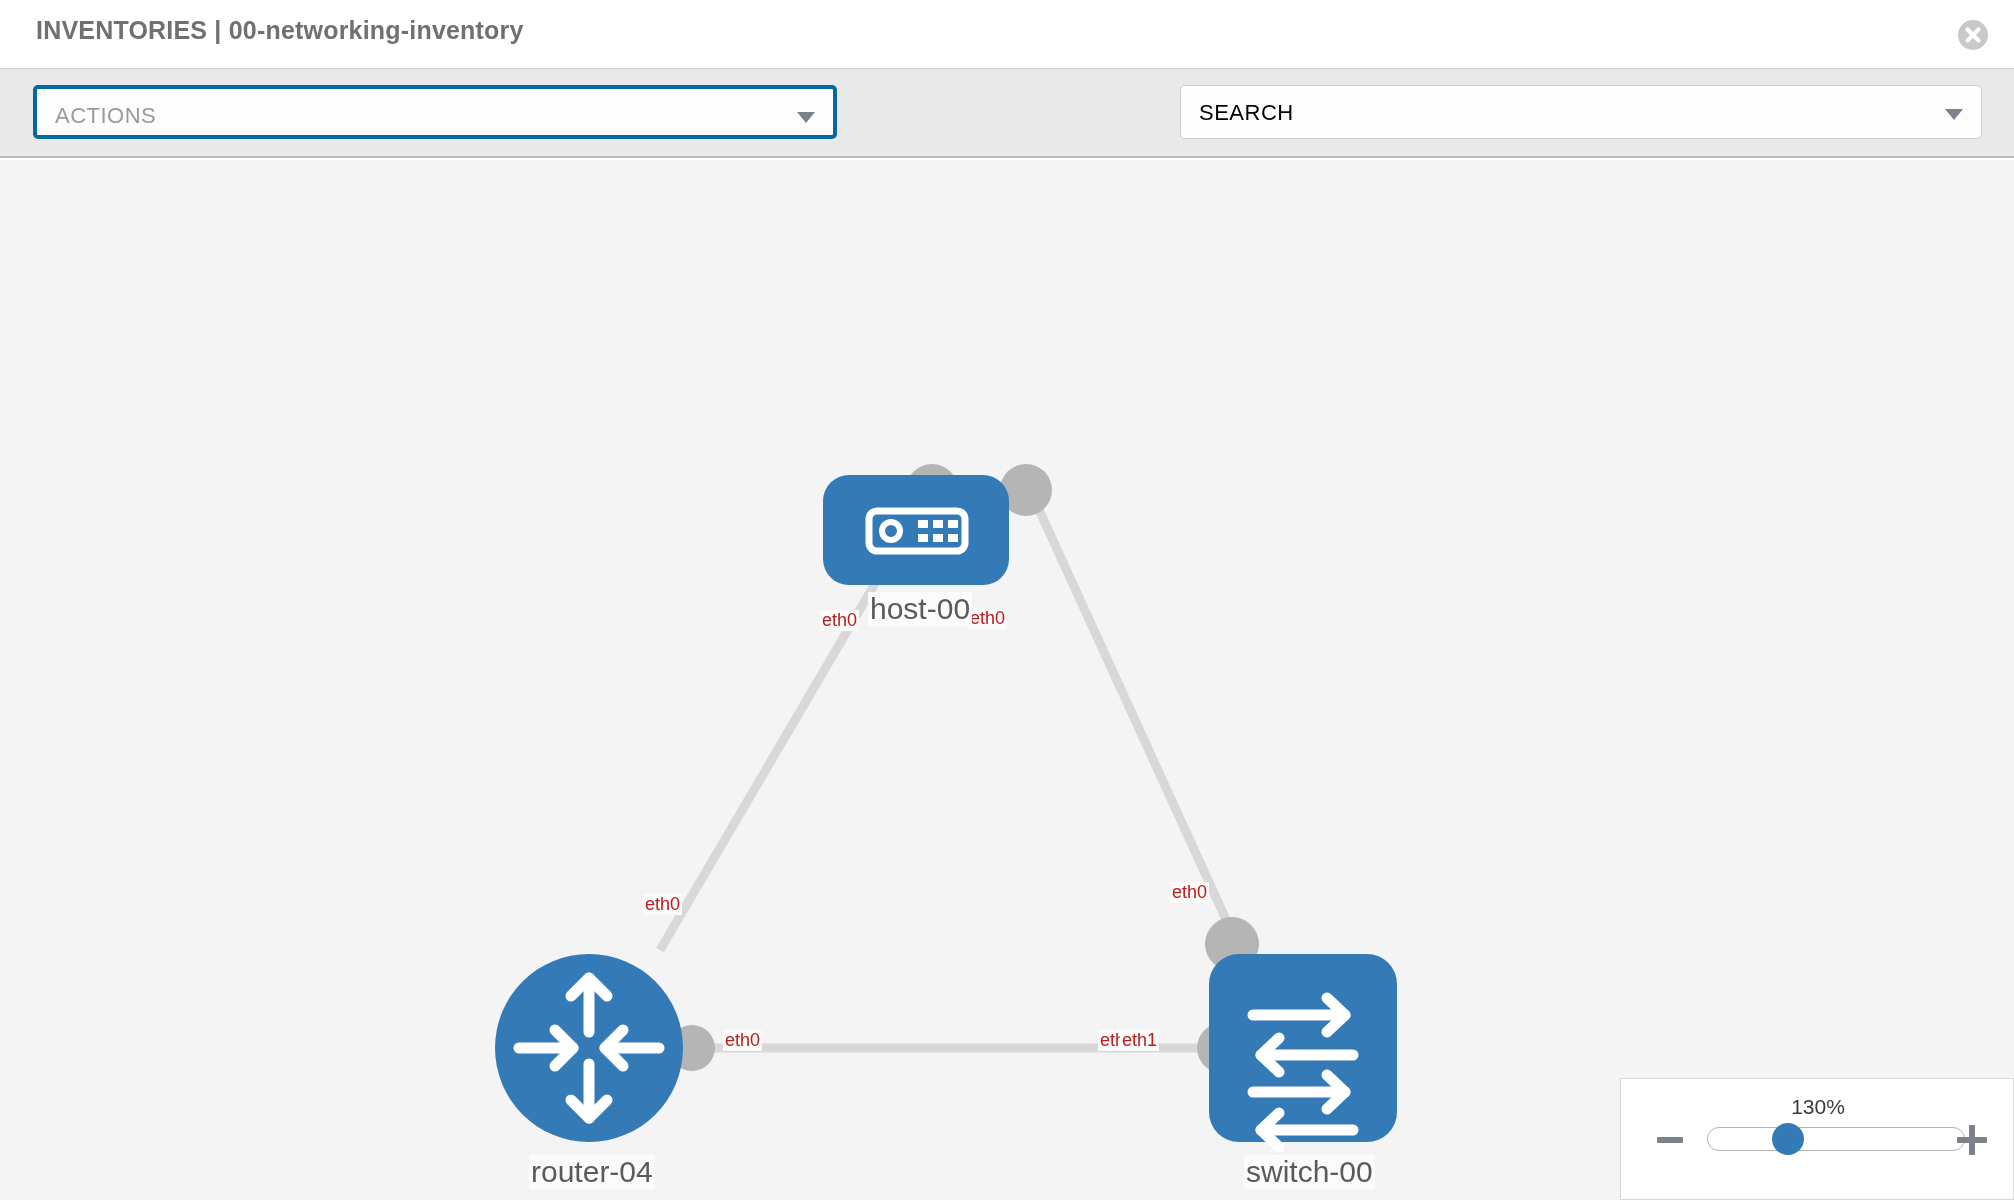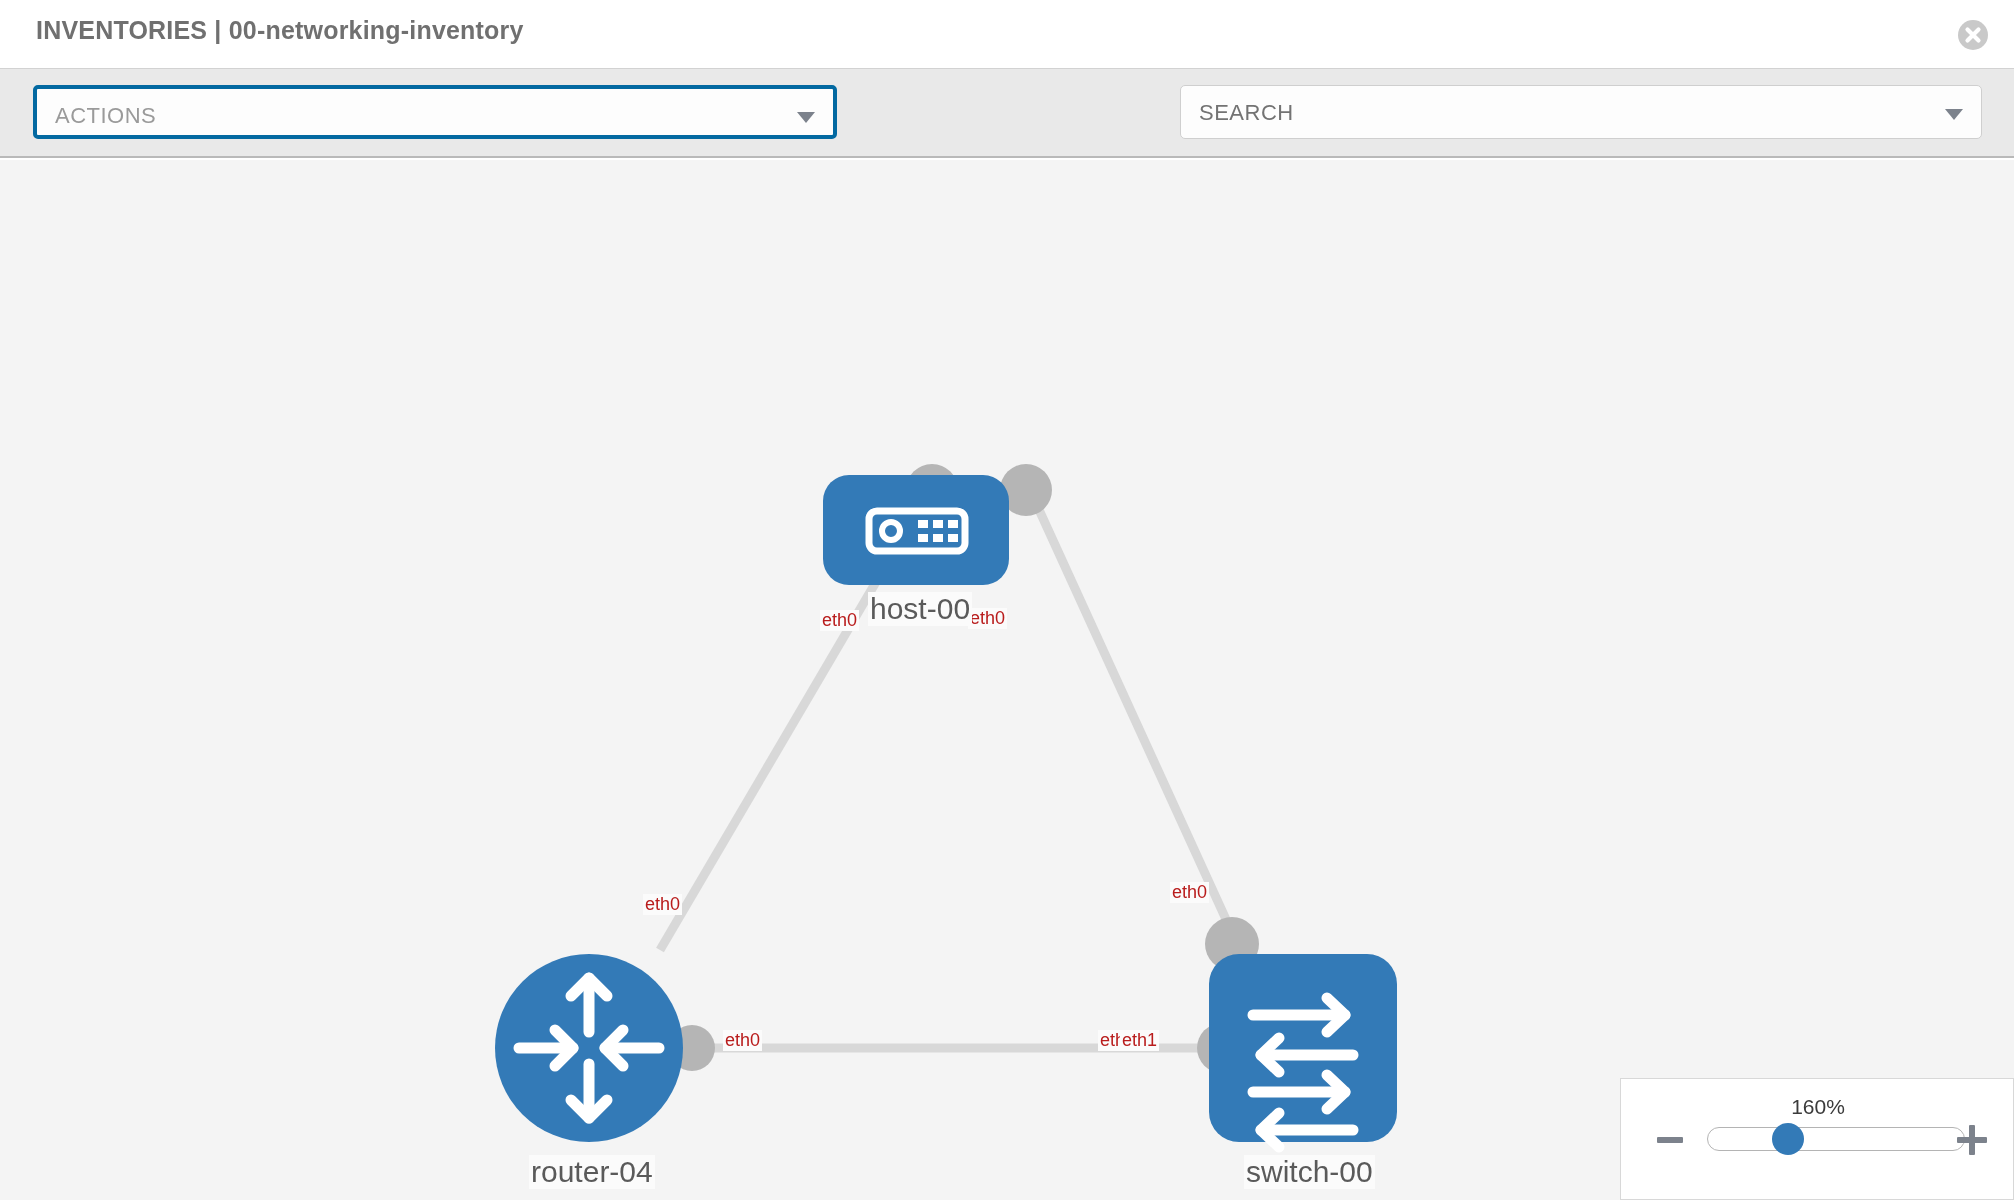--- a/index.html
+++ b/index.html
@@ -56,21 +56,21 @@
   .wrench-icon { left: 1040px; }
   .key-icon { left: 1108px; }
 
   .search-box {
     position: absolute; left: 1180px; top: 16px;
     width: 802px; height: 54px;
     background: #fdfdfd; border: 1px solid #cfcfcf; border-radius: 5px;
   }
   .search-label {
     position: absolute; left: 18px; top: 14px;
-    font-size: 22px; color: #737373; letter-spacing: 0.5px;
+    font-size: 22px; color: #000000; letter-spacing: 0.5px;
   }
 
   
   .canvas {
     position: absolute; left: 0; top: 160px;
     width: 2014px; height: 1040px;
     background: #f4f4f4; overflow: hidden;
   }
   .topology-svg { position: absolute; left: 0; top: 0; }
 
@@ -241,20 +241,20 @@
     <div class="port-label" style="left:723px; top:870px;">eth0</div>
     <div class="port-label" style="left:1098px; top:870px;">eth0</div>
     <div class="port-label" style="left:1120px; top:870px;">eth1</div>
 
     <div class="node-label" style="left:868px; top:432px;">host-00</div>
     <div class="node-label" style="left:529px; top:995px;">router-04</div>
     <div class="node-label" style="left:1244px; top:995px;">switch-00</div>
   </div>
 
   <div class="zoom-panel">
-    <div class="zoom-value">160%</div>
+    <div class="zoom-value">130%</div>
     <div class="zoom-minus"></div>
     <div class="zoom-track"></div>
     <div class="zoom-thumb"></div>
     <div class="zoom-plus"></div>
   </div>
 
 </div>
 
 </body></html>

